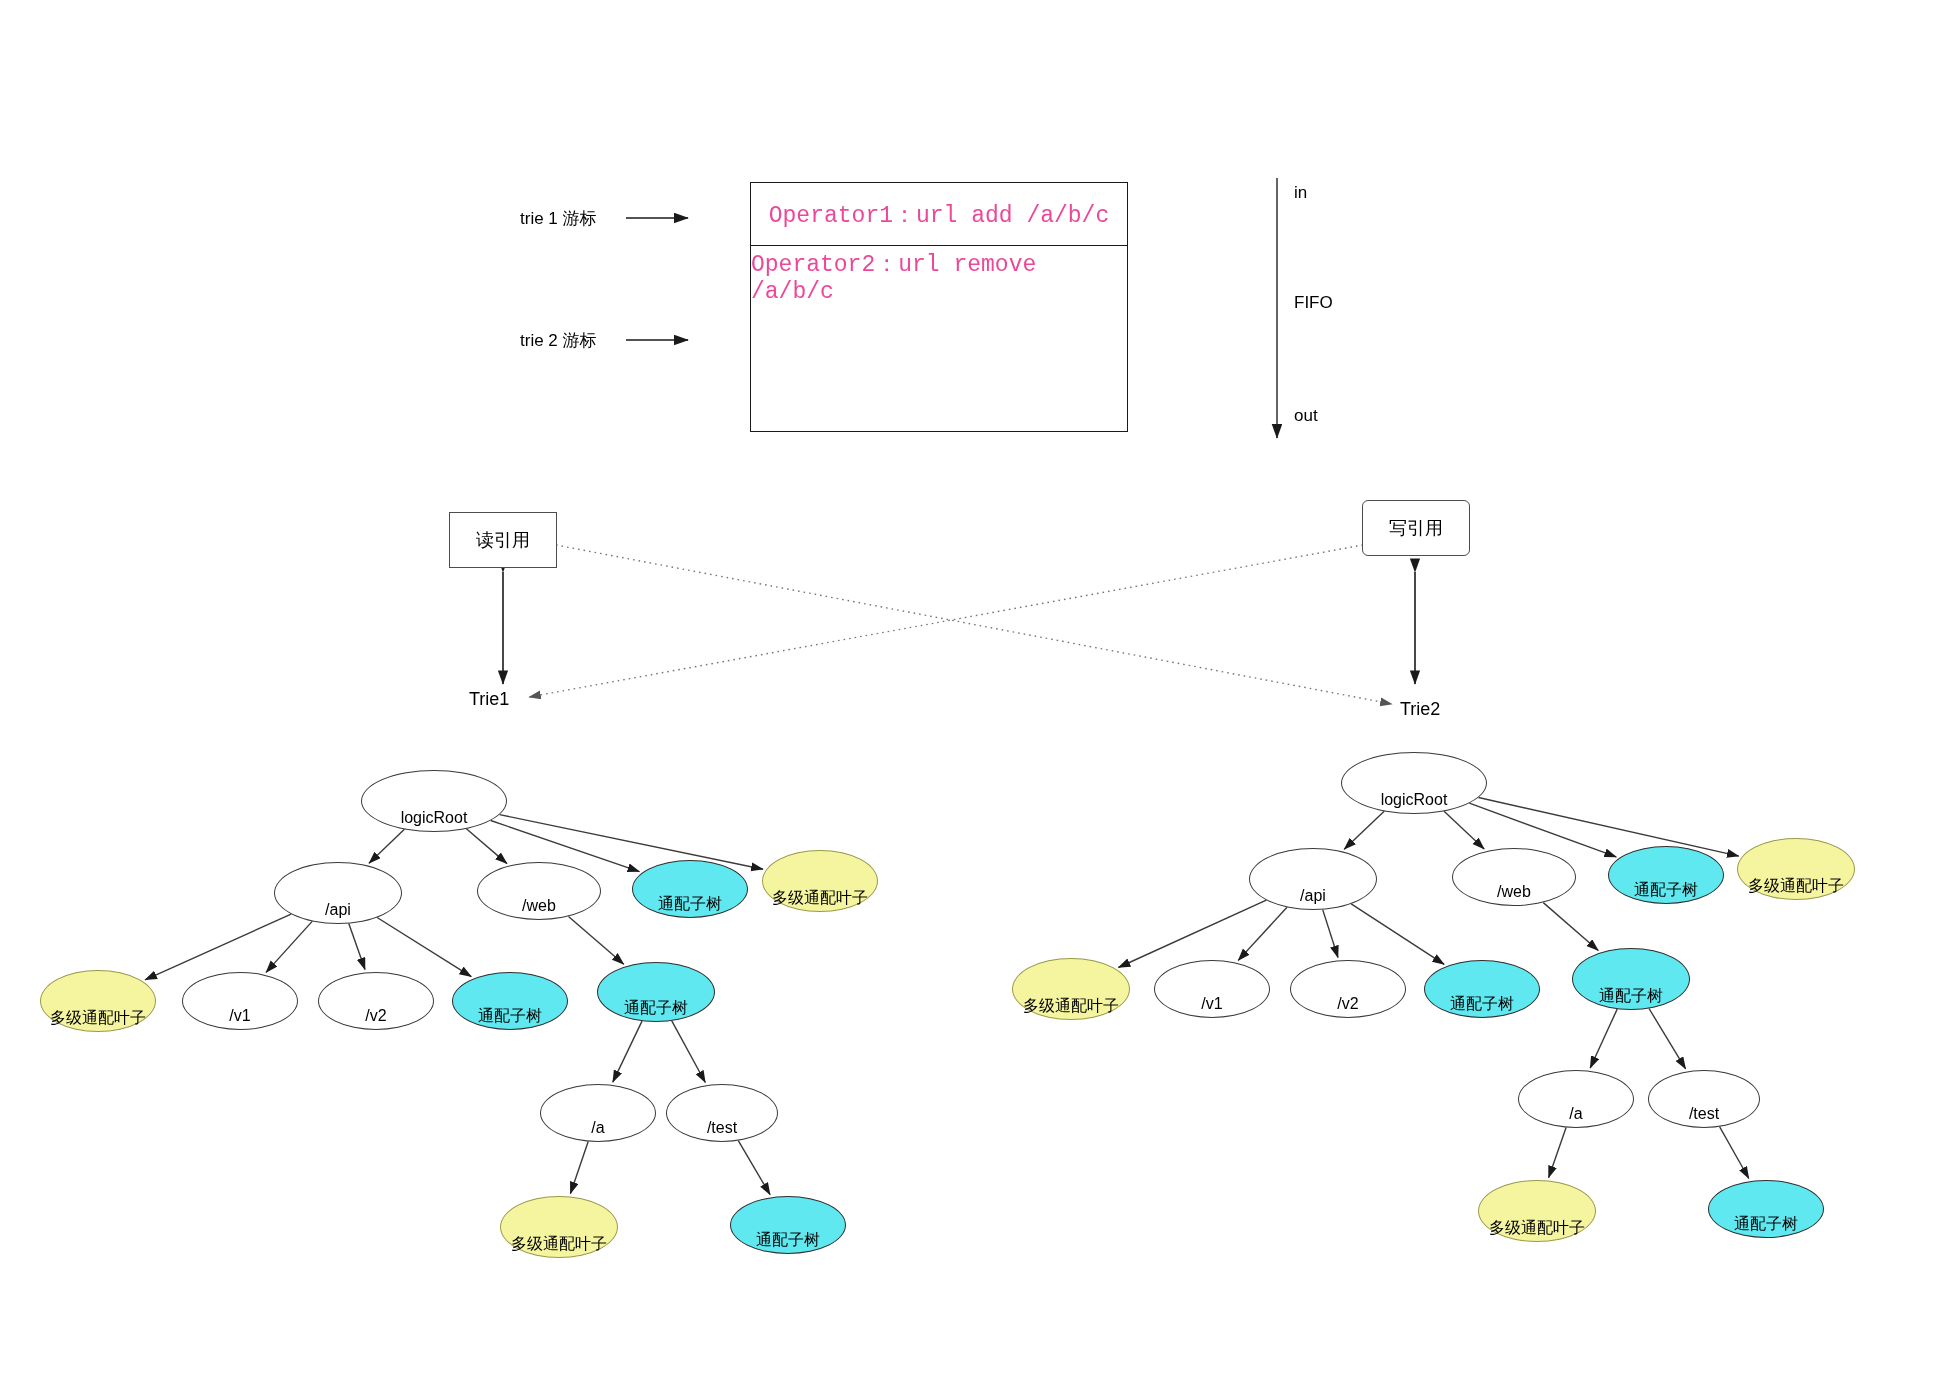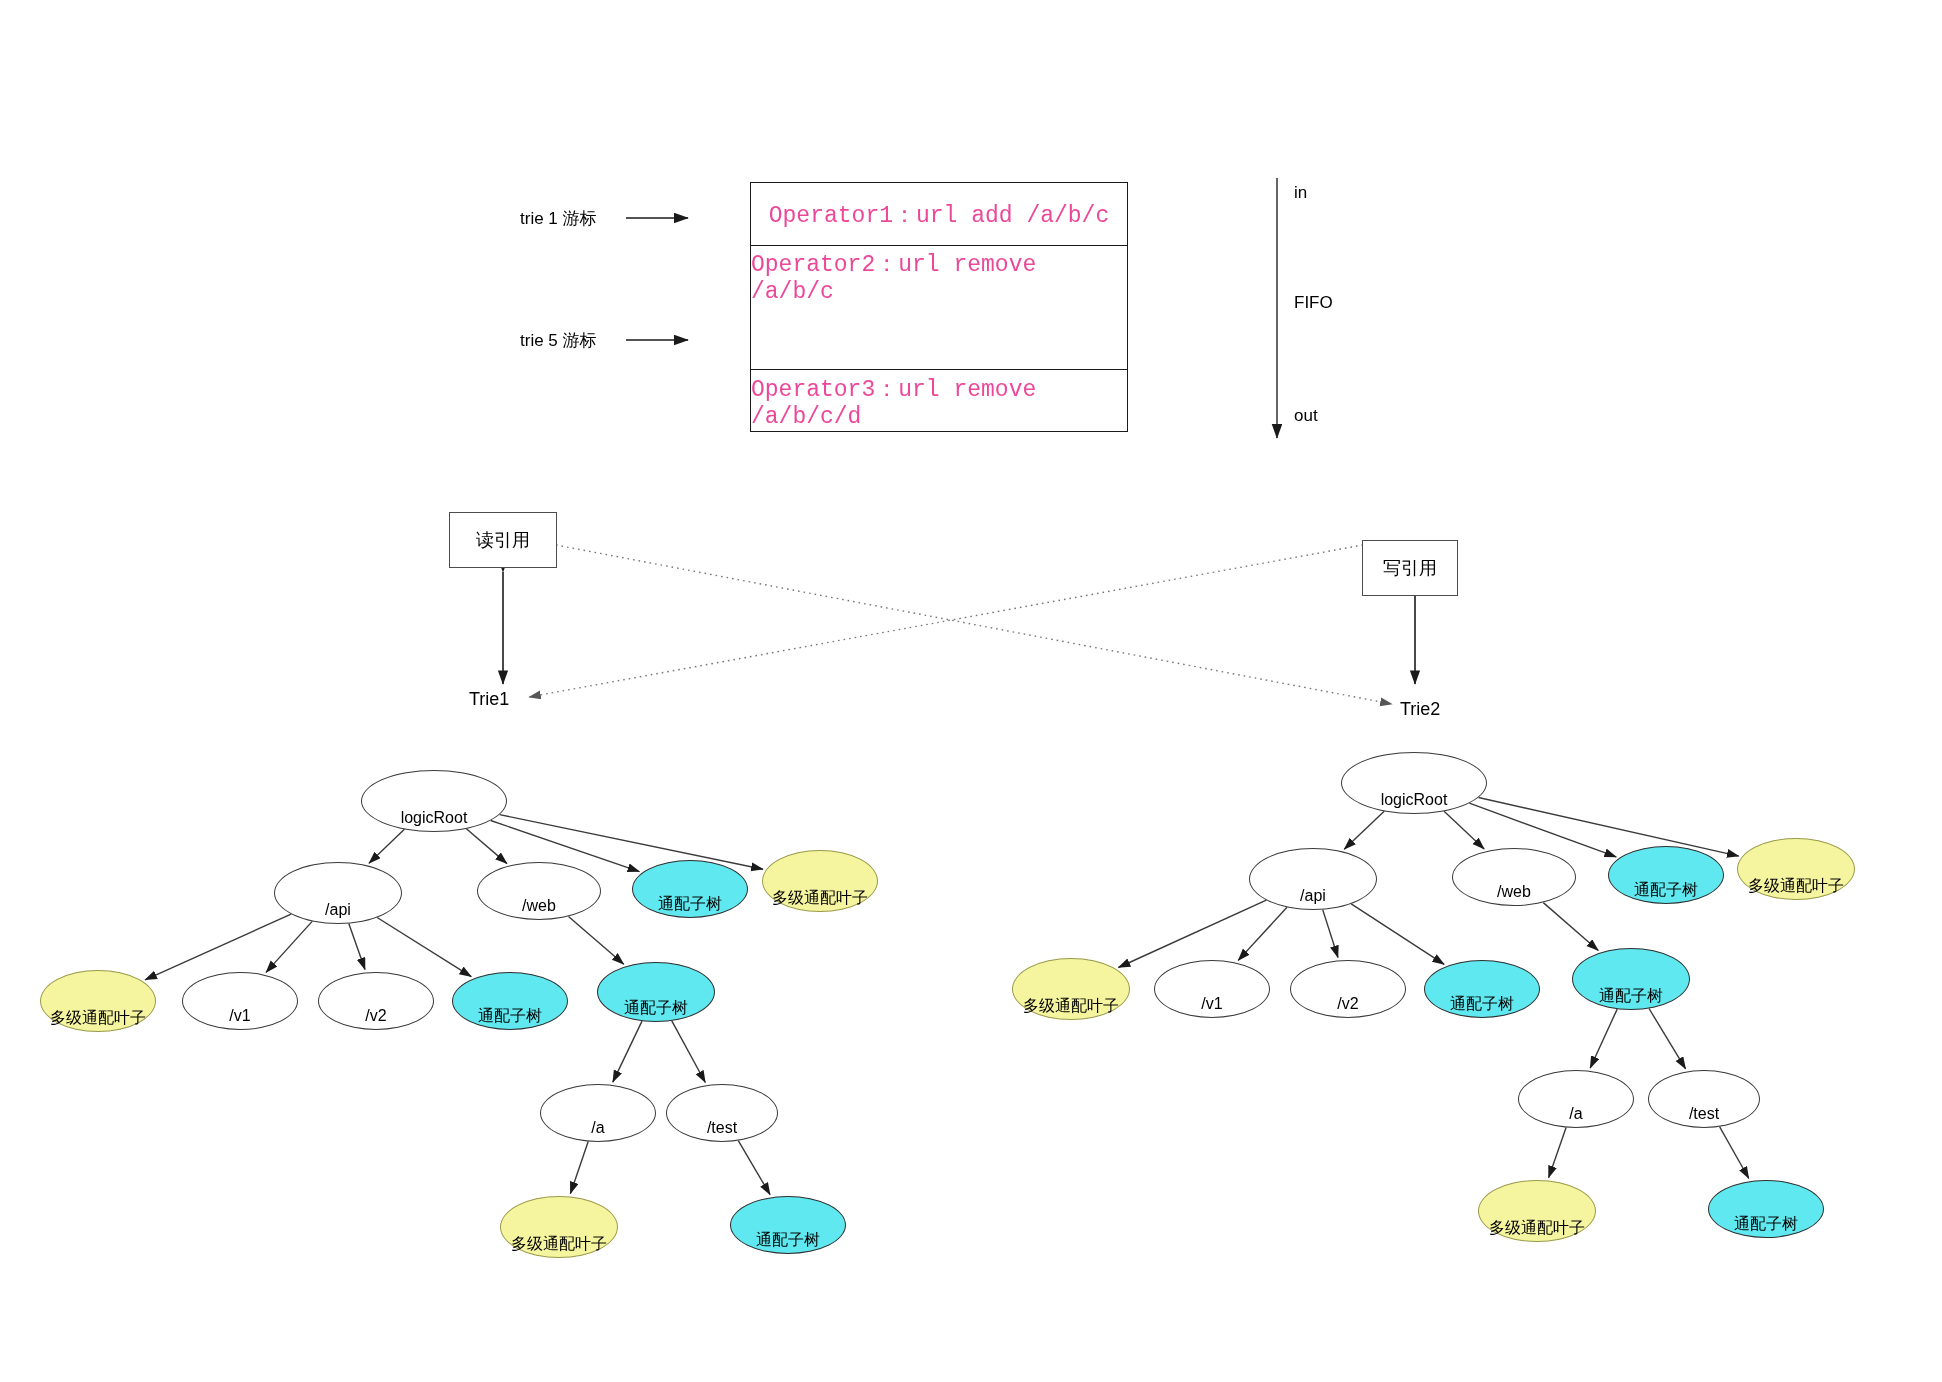--- a/index.html
+++ b/index.html
@@ -157,34 +157,33 @@
       <line x1="1322.7" y1="909.6" x2="1338.0" y2="957.5" stroke="#3A3A3A" stroke-width="1.4" marker-end="url(#ah)"></line>
       <line x1="1351.2" y1="903.9" x2="1444.2" y2="964.4" stroke="#3A3A3A" stroke-width="1.4" marker-end="url(#ah)"></line>
       <line x1="1543.3" y1="902.6" x2="1598.3" y2="950.5" stroke="#3A3A3A" stroke-width="1.4" marker-end="url(#ah)"></line>
       <line x1="1617.2" y1="1009.1" x2="1590.2" y2="1068.0" stroke="#3A3A3A" stroke-width="1.4" marker-end="url(#ah)"></line>
       <line x1="1649.0" y1="1008.5" x2="1685.6" y2="1068.8" stroke="#3A3A3A" stroke-width="1.4" marker-end="url(#ah)"></line>
       <line x1="1566.1" y1="1127.6" x2="1548.6" y2="1177.7" stroke="#3A3A3A" stroke-width="1.4" marker-end="url(#ah)"></line>
       <line x1="1719.7" y1="1126.8" x2="1748.8" y2="1178.5" stroke="#3A3A3A" stroke-width="1.4" marker-end="url(#ah)"></line>
     </svg>
 
   <div class="lbl cursor-label" style="left:520px; top:208px;">trie 1 游标</div>
-  <div class="lbl cursor-label" style="left:520px; top:330px;">trie 5 游标</div>
+  <div class="lbl cursor-label" style="left:520px; top:330px;">trie 2 游标</div>
 
   <div class="queue-box" style="left:750px; top:182px; width:378px; height:250px;">
     <div class="queue-row" style="top:0px; height:62px;">Operator1：url add /a/b/c</div>
     <div class="queue-row divider" style="top:62px; height:62px;">Operator2：url remove /a/b/c</div>
-    <div class="queue-row divider" style="top:186px; height:64px;">Operator3：url remove /a/b/c/d</div>
   </div>
 
   <div class="lbl fifo-label" style="left:1294px; top:182px;">in</div>
   <div class="lbl fifo-label" style="left:1294px; top:292px;">FIFO</div>
   <div class="lbl fifo-label" style="left:1294px; top:405px;">out</div>
 
   <div class="ref-box" style="left:449px; top:512px; width:108px; height:56px;text-align:center;">读引用</div>
-  <div class="ref-box" style="left:1362px; top:540px; width:96px; height:56px;">写引用</div>
+  <div class="ref-box" style="left:1362px; top:500px; width:108px; height:56px;border-radius:6px;">写引用</div>
 
   <div class="lbl trie-label" style="left:469px; top:688px;">Trie1</div>
   <div class="lbl trie-label" style="left:1400px; top:698px;">Trie2</div>
 
   <div id="tree-nodes">
       <div class="node" style="left: 361px; top: 770px; width: 146px; height: 62px;">
         <span class="nlabel">logicRoot</span>
       </div>
       <div class="node" style="left: 274px; top: 862px; width: 128px; height: 62px;">
         <span class="nlabel">/api</span>

